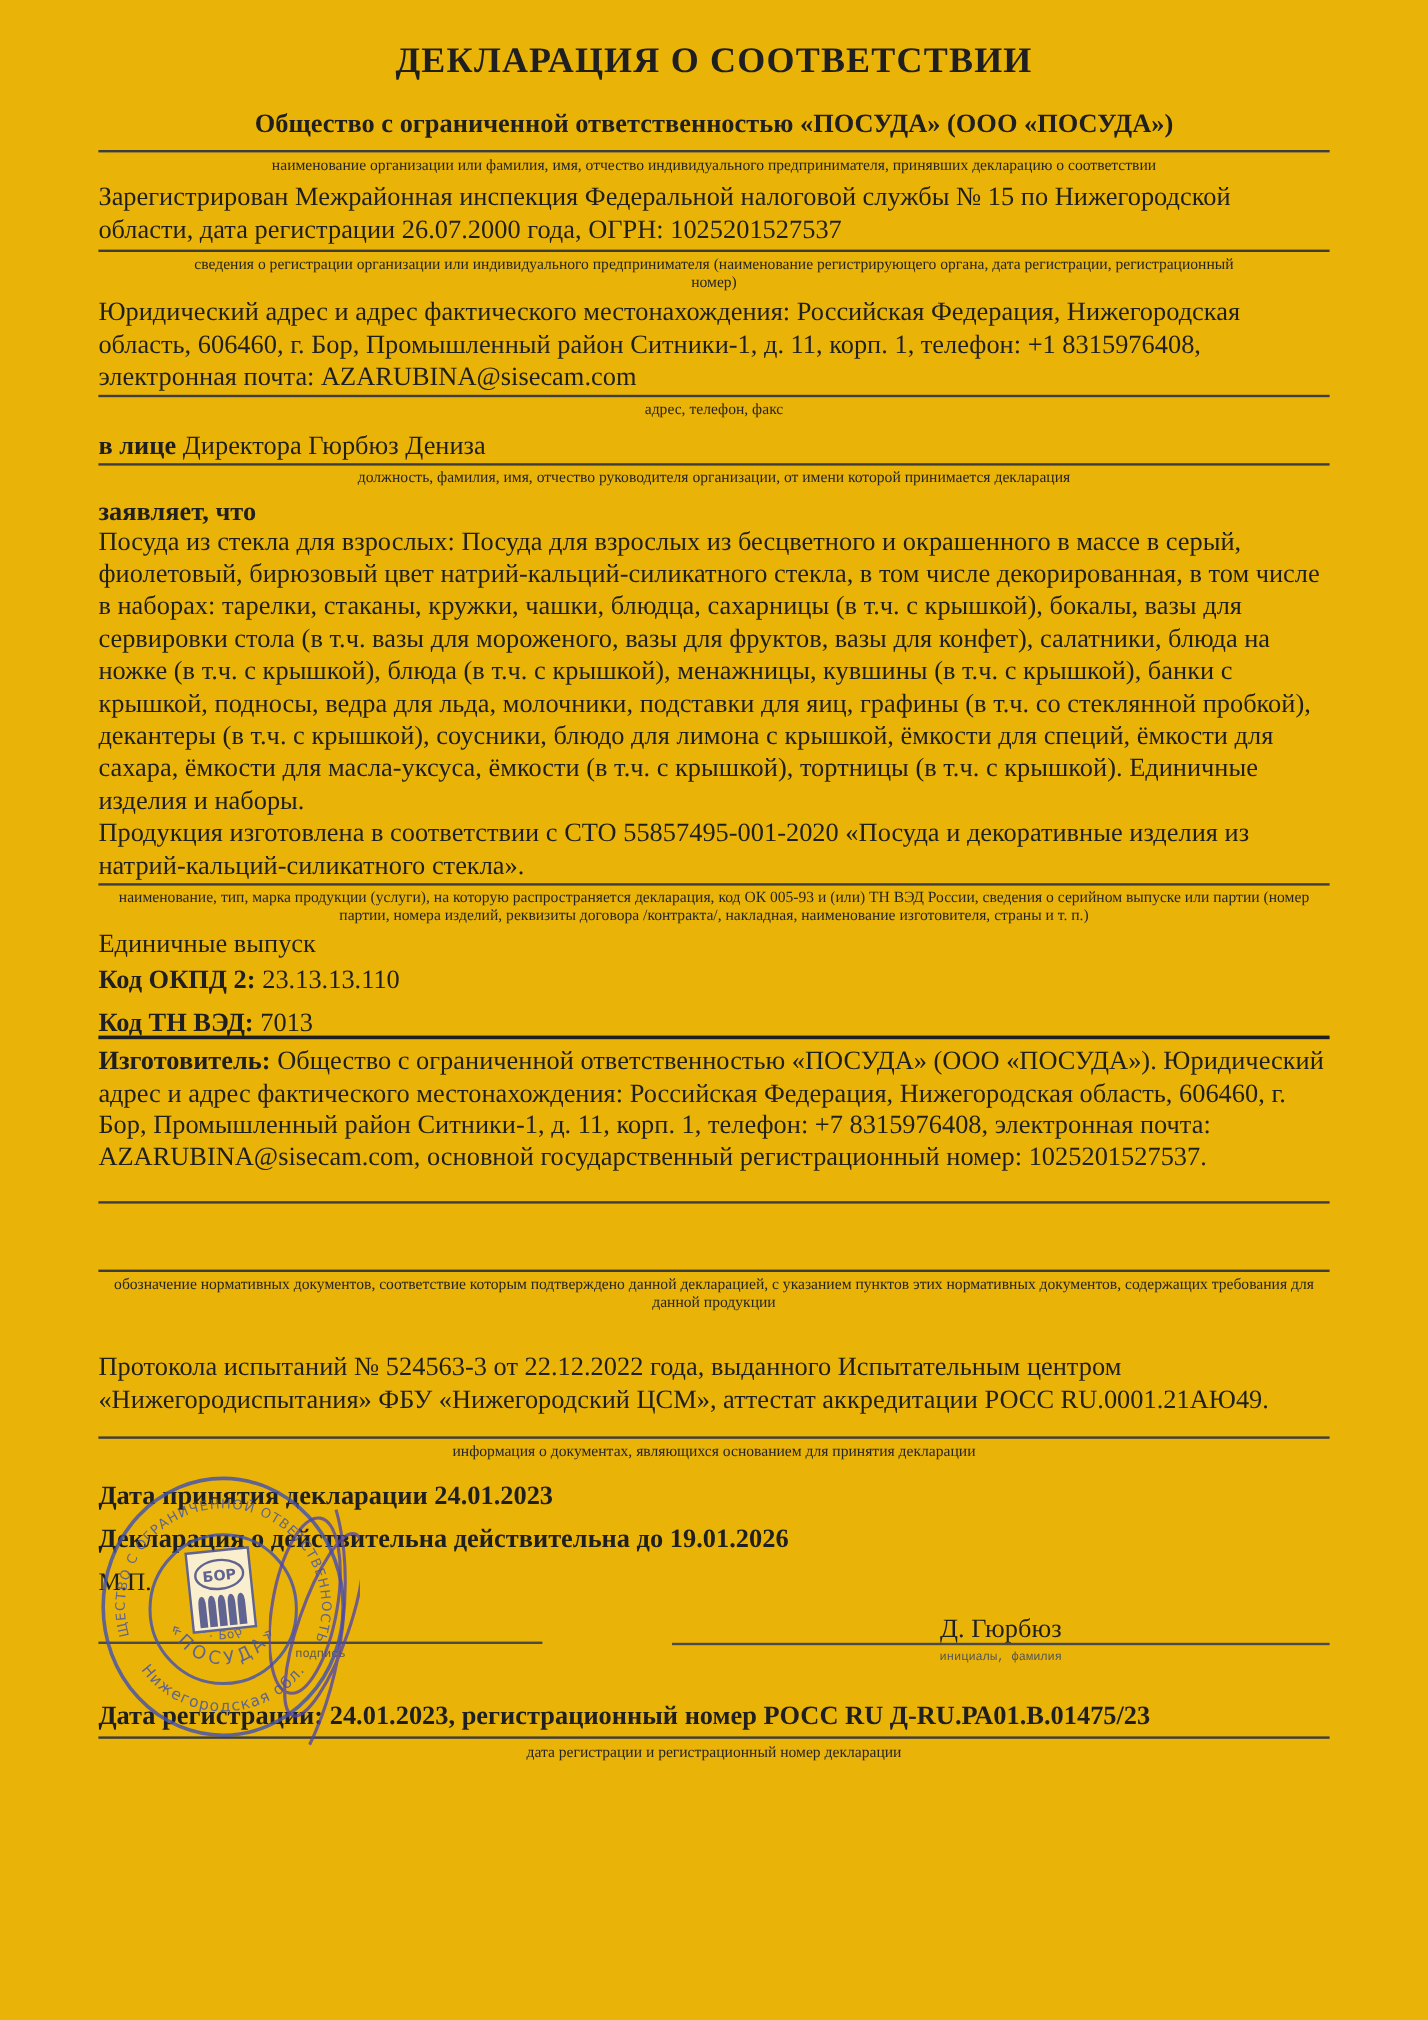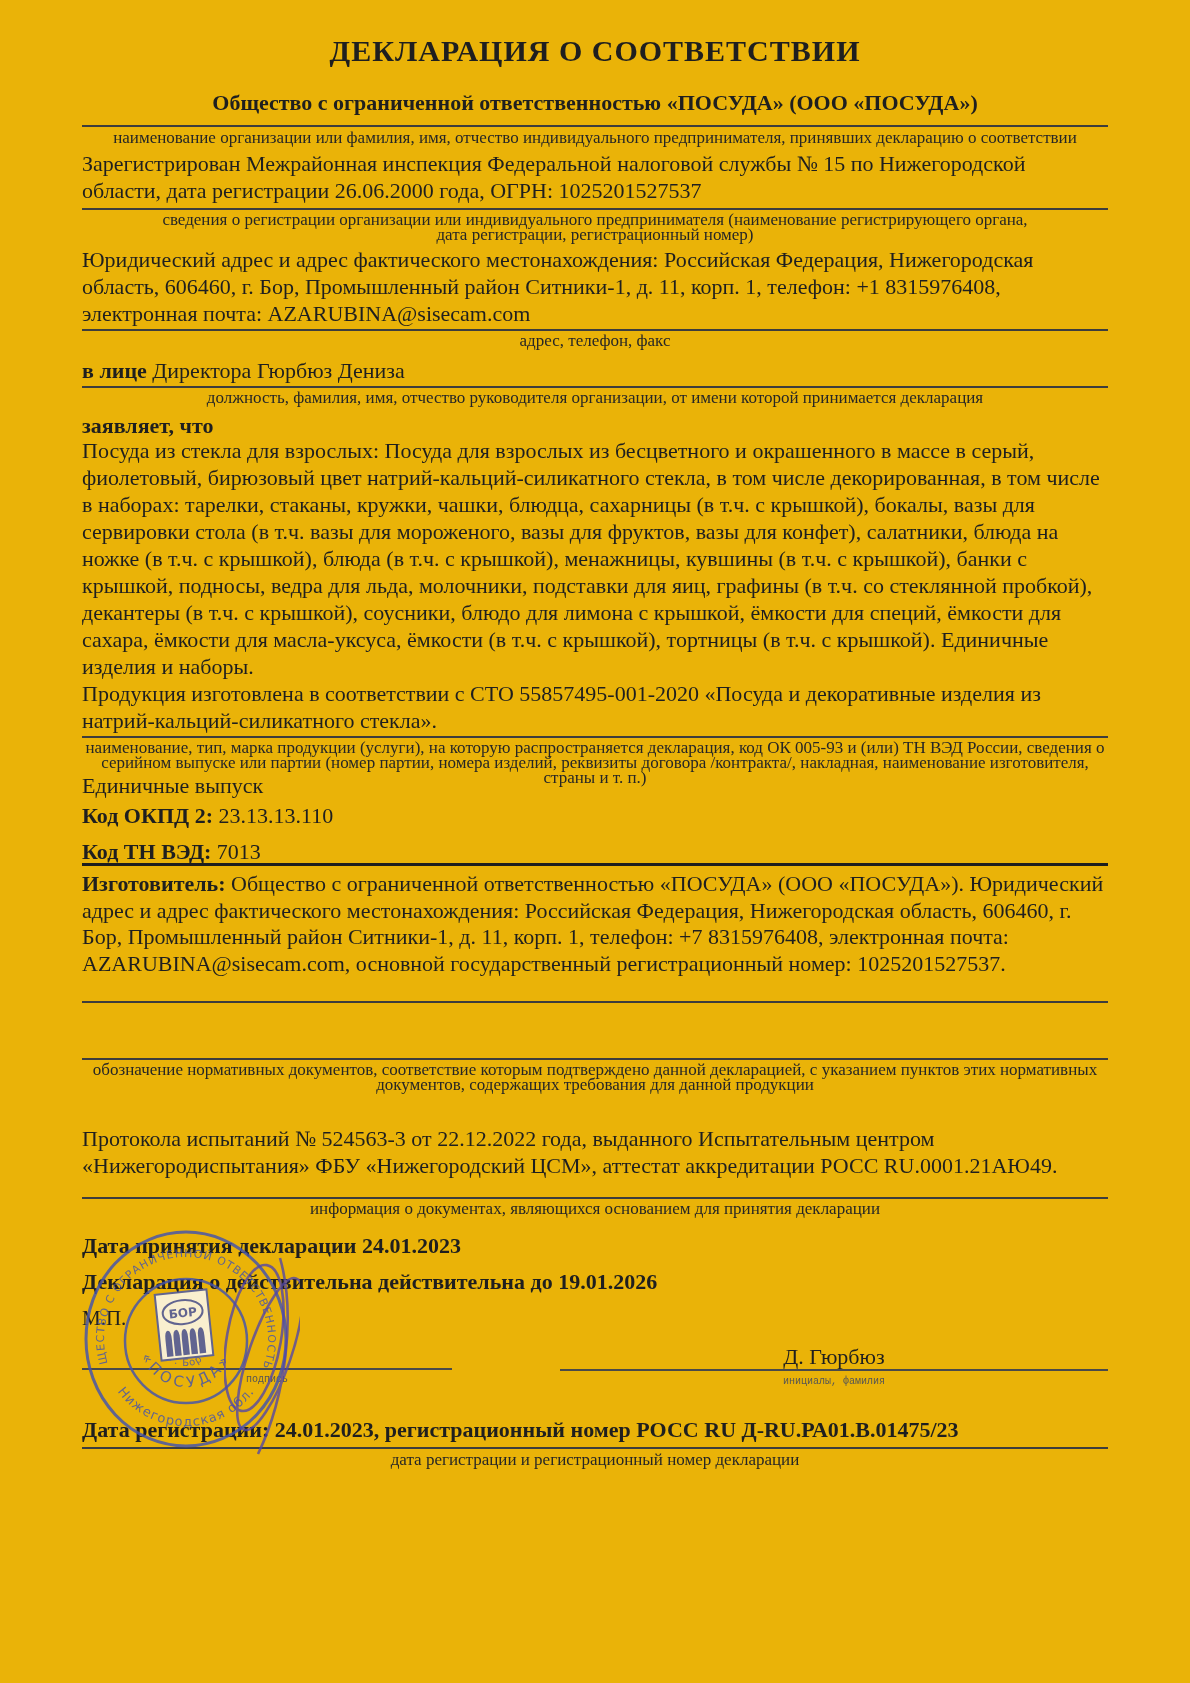--- a/index.html
+++ b/index.html
@@ -13,42 +13,42 @@
     overflow:hidden;
   }
   .abs{position:absolute;left:82px;width:1026px;}
   .doc-title{font-size:30px;font-weight:bold;text-align:center;letter-spacing:1px;}
   .company{font-size:22px;font-weight:bold;text-align:center;}
   .body-text{font-size:22px;line-height:27px;}
   .lh26{line-height:26.5px;}
   .bold{font-weight:bold;}
   .rule{height:2px;background:#3d3d3d;}
   .rule.thick{height:3px;background:#1e1e1e;}
-  .caption{font-size:17px;line-height:15px;text-align:center;color:#262626;}
+  .caption{font-size:13px;line-height:15px;text-align:center;color:#262626;}
   .caption .narrow{display:block;max-width:880px;margin:0 auto;}
   .sig-line{height:2px;background:#4a4a4a;}
   .sig-caption{font-size:10px;color:#555;text-align:center;font-family:Liberation Mono, monospace;}
   .signee{font-size:22px;text-align:center;}
   .mp{font-size:21px;}
   .stamp-svg,.sign-svg{position:absolute;pointer-events:none;}
   .stamp-svg{left:80px;top:1228px;opacity:.82;}
   .sign-svg{left:224px;top:1256px;opacity:.78;}
 </style>
 </head>
 <body>
 
 <div class="page">
 
   <div class="abs doc-title" style="top:34px">ДЕКЛАРАЦИЯ О СООТВЕТСТВИИ</div>
 
   <div class="abs company" style="top:90px">Общество с ограниченной ответственностью «ПОСУДА» (ООО «ПОСУДА»)</div>
   <div class="abs rule" style="top:125px"></div>
   <div class="abs caption" style="top:130px">наименование организации или фамилия, имя, отчество индивидуального предпринимателя, принявших декларацию о соответствии</div>
 
-  <div class="abs body-text" style="top:150px">Зарегистрирован Межрайонная инспекция Федеральной налоговой службы № 15 по Нижегородской области, дата регистрации 26.06.2000 года, ОГРН: 1025201527537</div>
+  <div class="abs body-text" style="top:150px">Зарегистрирован Межрайонная инспекция Федеральной налоговой службы № 15 по Нижегородской области, дата регистрации 26.07.2000 года, ОГРН: 1025201527537</div>
   <div class="abs rule" style="top:208px"></div>
   <div class="abs caption" style="top:212px">
       <span class="narrow">сведения о регистрации организации или индивидуального предпринимателя (наименование регистрирующего органа, дата регистрации, регистрационный номер)</span>
     </div>
 
   <div class="abs body-text" style="top:246px">Юридический адрес и адрес фактического местонахождения: Российская Федерация, Нижегородская область, 606460, г. Бор, Промышленный район Ситники-1, д. 11, корп. 1, телефон: +1 8315976408, электронная почта: AZARUBINA@sisecam.com</div>
   <div class="abs rule" style="top:329px"></div>
   <div class="abs caption" style="top:333px">адрес, телефон, факс</div>
 
   <div class="abs body-text" style="top:357px"><span class="bold">в лице</span><span> Директора Гюрбюз Дениза</span></div>

